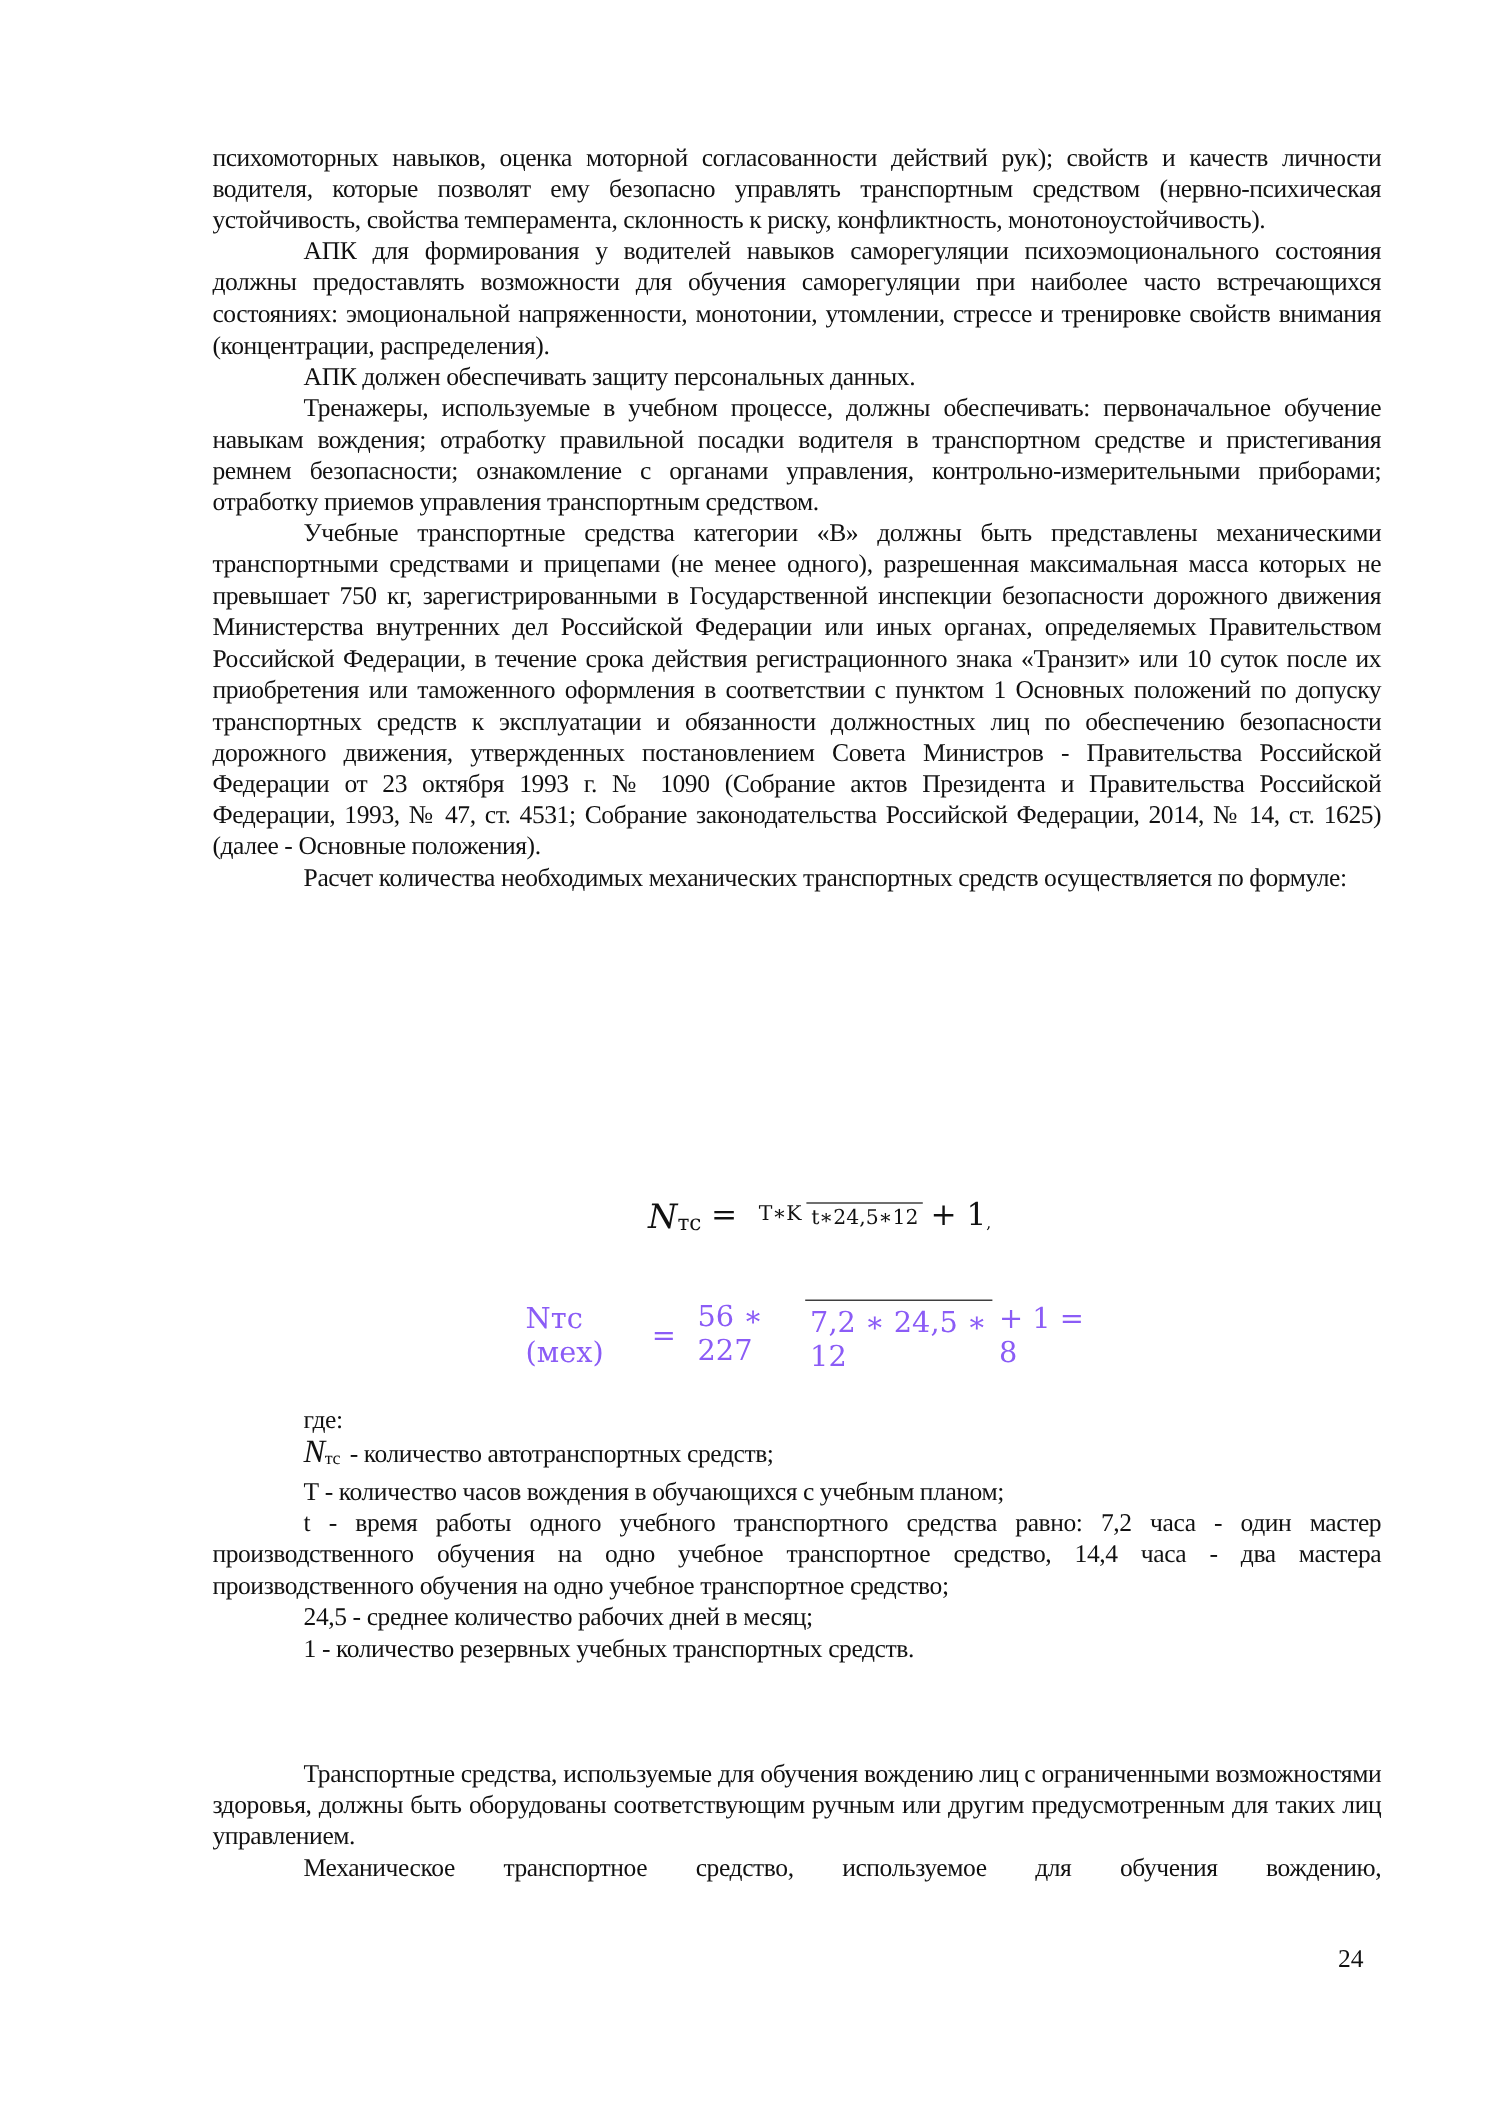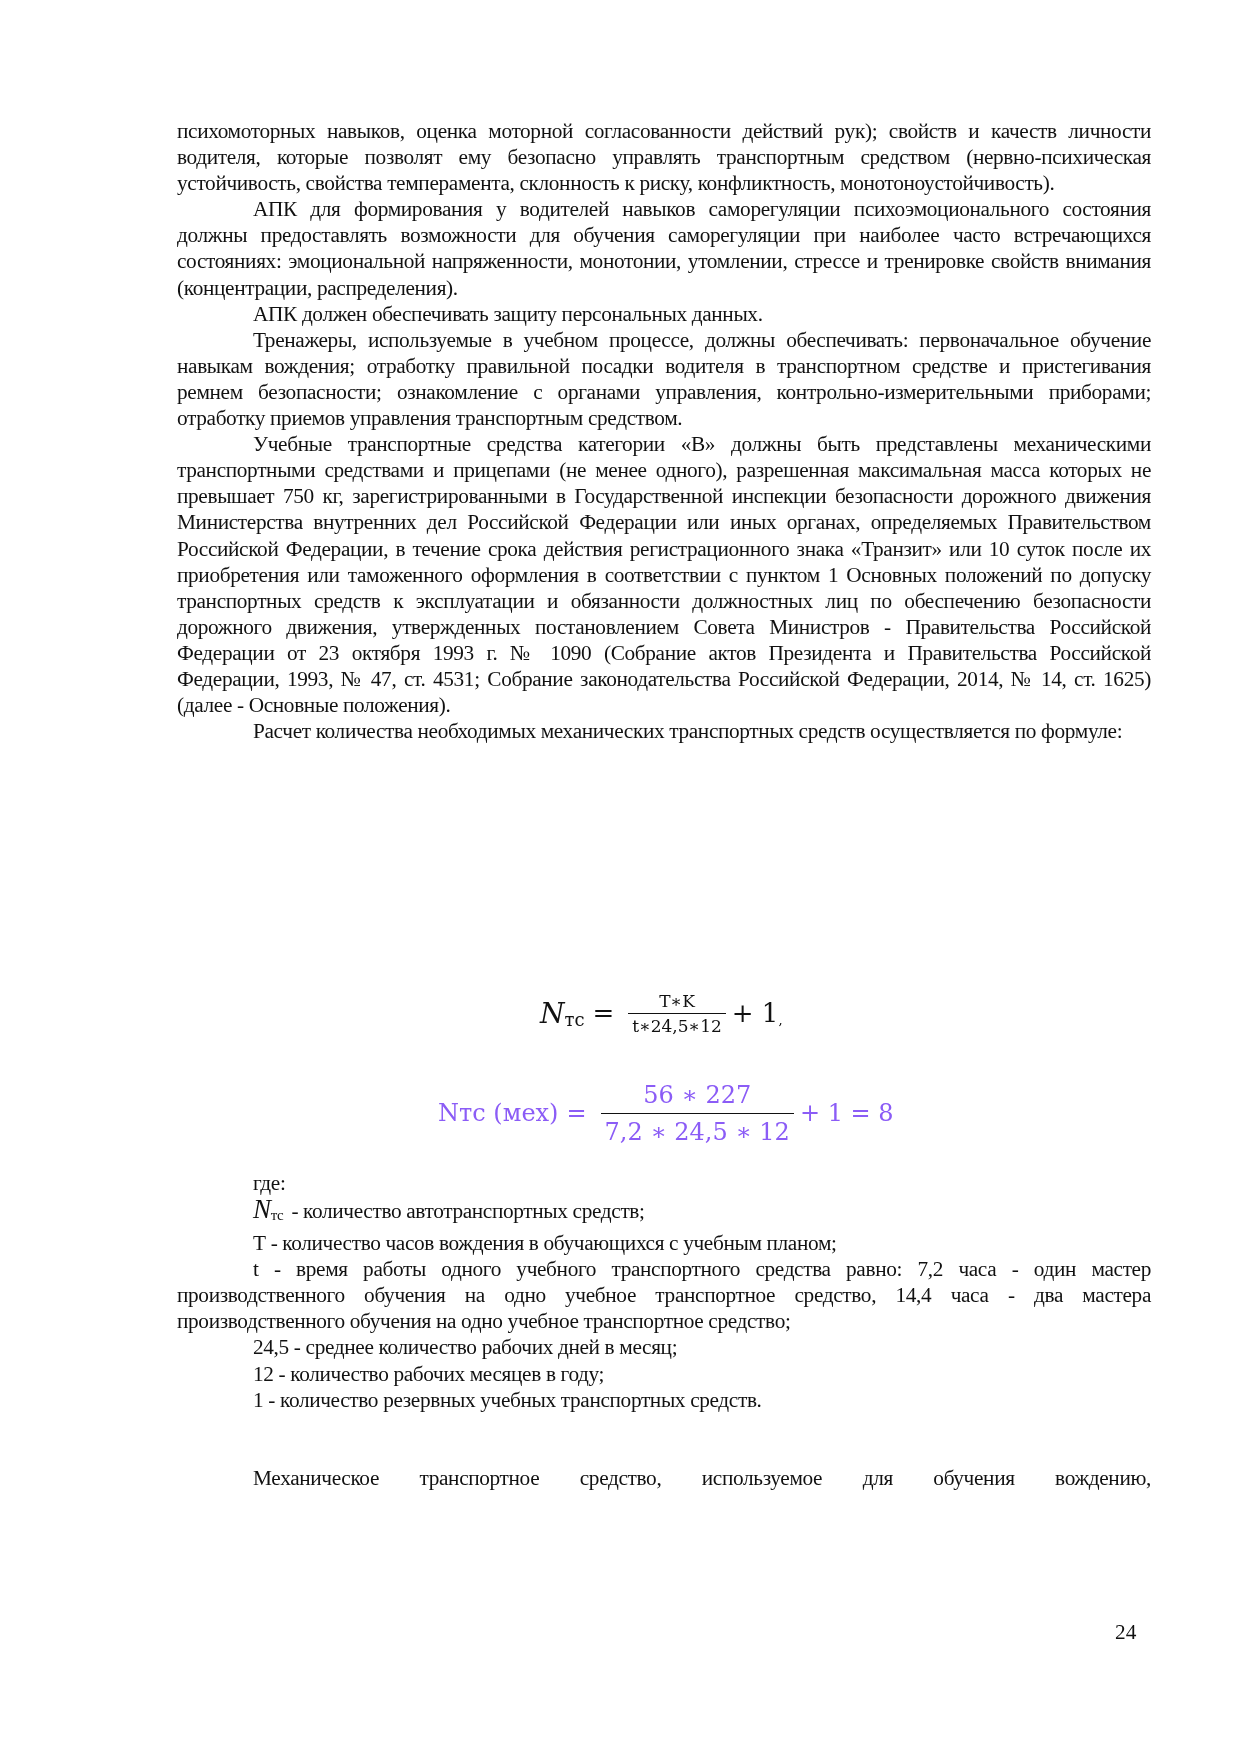--- a/index.html
+++ b/index.html
@@ -16,21 +16,21 @@
   }
   .body-text p { margin: 0; }
   .body-text p.ind { text-indent: 76px; }
   .formula1 {
     position: absolute; left: 540px; top: 980px; height: 66px; width: 300px;
     font-family: "DejaVu Serif", serif; font-size: 26px; color: #111;
     display: flex; align-items: center;
   }
   .formula1 .N { font-style: italic; font-size: 28px; }
   .formula1 .sub { font-size: 18px; position: relative; top: 6px; }
-  .frac { display: inline-flex; flex-direction: column; align-items: center; margin: 0 6px; }
+  .frac { display: inline-flex; flex-direction: row; align-items: center; margin: 0 6px; }
   .frac .num { font-size: 17px; padding: 0 4px 2px; }
   .frac .den { font-size: 17px; padding: 2px 4px 0; border-top: 1.6px solid #111; }
   .formula1 .op { margin: 0 8px; }
   .formula1 .comma { font-size: 13px; position: relative; top: 6px; }
   .formula2 {
     position: absolute; left: 438px; top: 1068px; height: 90px; width: 470px;
     font-family: "DejaVu Serif", serif; font-size: 24px; color: #8b5cf6;
     display: flex; align-items: center;
   }
   .formula2 .frac .num, .formula2 .frac .den { font-size: 24px; }
@@ -89,22 +89,22 @@
   </div>
 
   <div class="where">
     <p class="ind">где:</p>
     <p class="ind">
       <span class="ntc"><span class="N">N</span><span class="sub">тс</span></span><span>- количество автотранспортных средств;</span>
     </p>
     <p class="ind">Т - количество часов вождения в обучающихся с учебным планом;</p>
     <p class="tind">t - время работы одного учебного транспортного средства равно: 7,2 часа - один мастер производственного обучения на одно учебное транспортное средство, 14,4 часа - два мастера производственного обучения на одно учебное транспортное средство;</p>
     <p class="ind">24,5 - среднее количество рабочих дней в месяц;</p>
-    <p class="ind">12 - количество рабочих месяцев в году;</p>
     <p class="ind">1 - количество резервных учебных транспортных средств.</p>
   </div>
 
   <div class="tail">
+    <p class="ind">Транспортные средства, используемые для обучения вождению лиц с ограниченными возможностями здоровья, должны быть оборудованы соответствующим ручным или другим предусмотренным для таких лиц управлением.</p>
     <p class="ind last">Механическое транспортное средство, используемое для обучения вождению,</p>
   </div>
 
   <div class="page-number">24</div>
 </div>
 
 </body></html>

